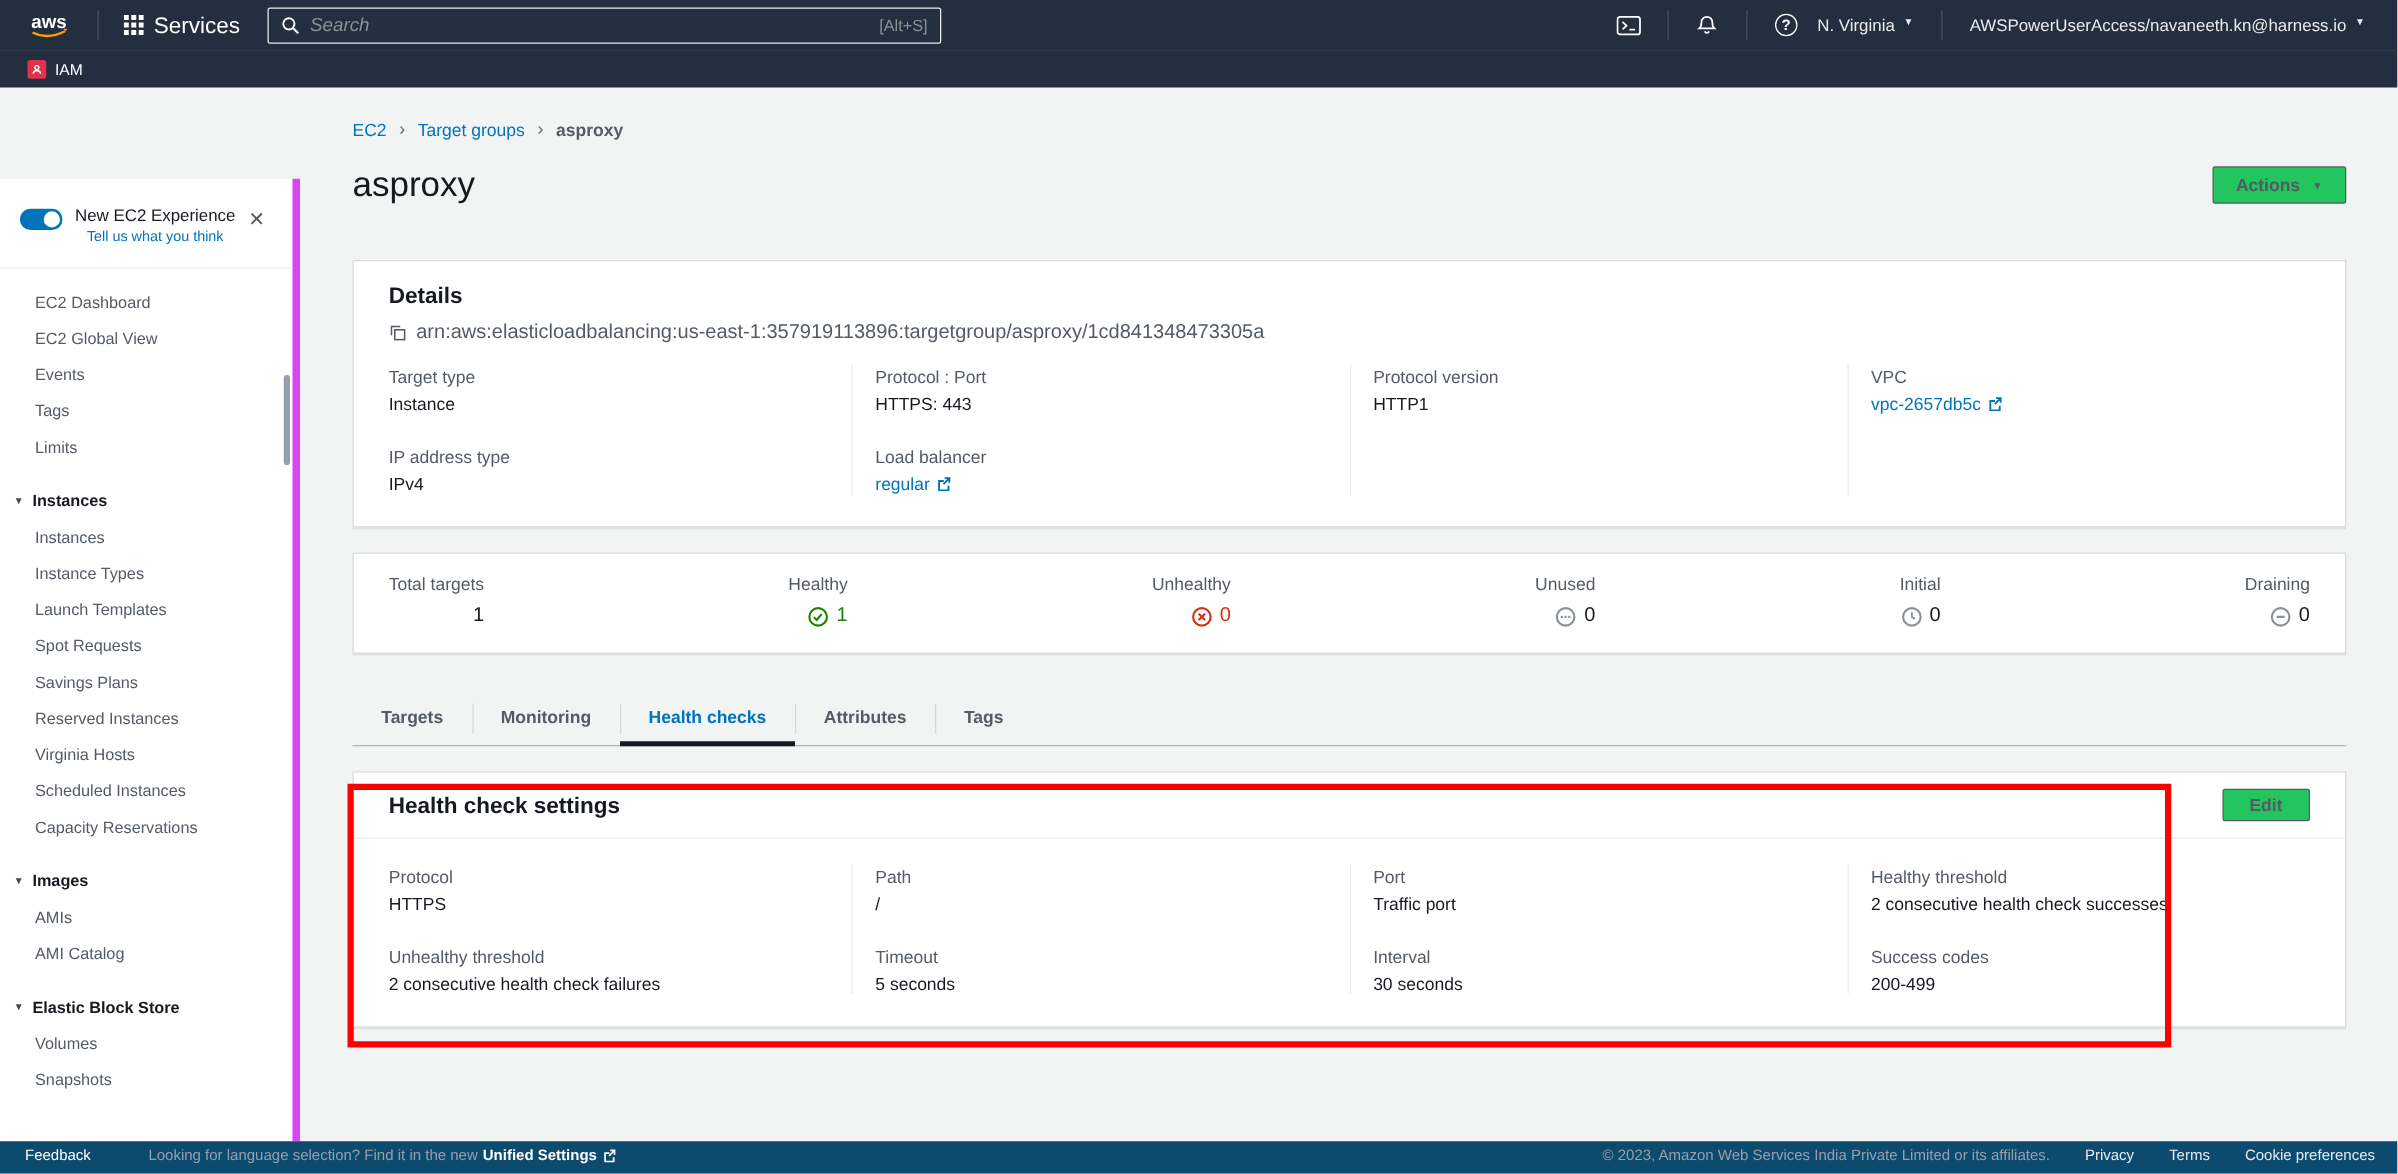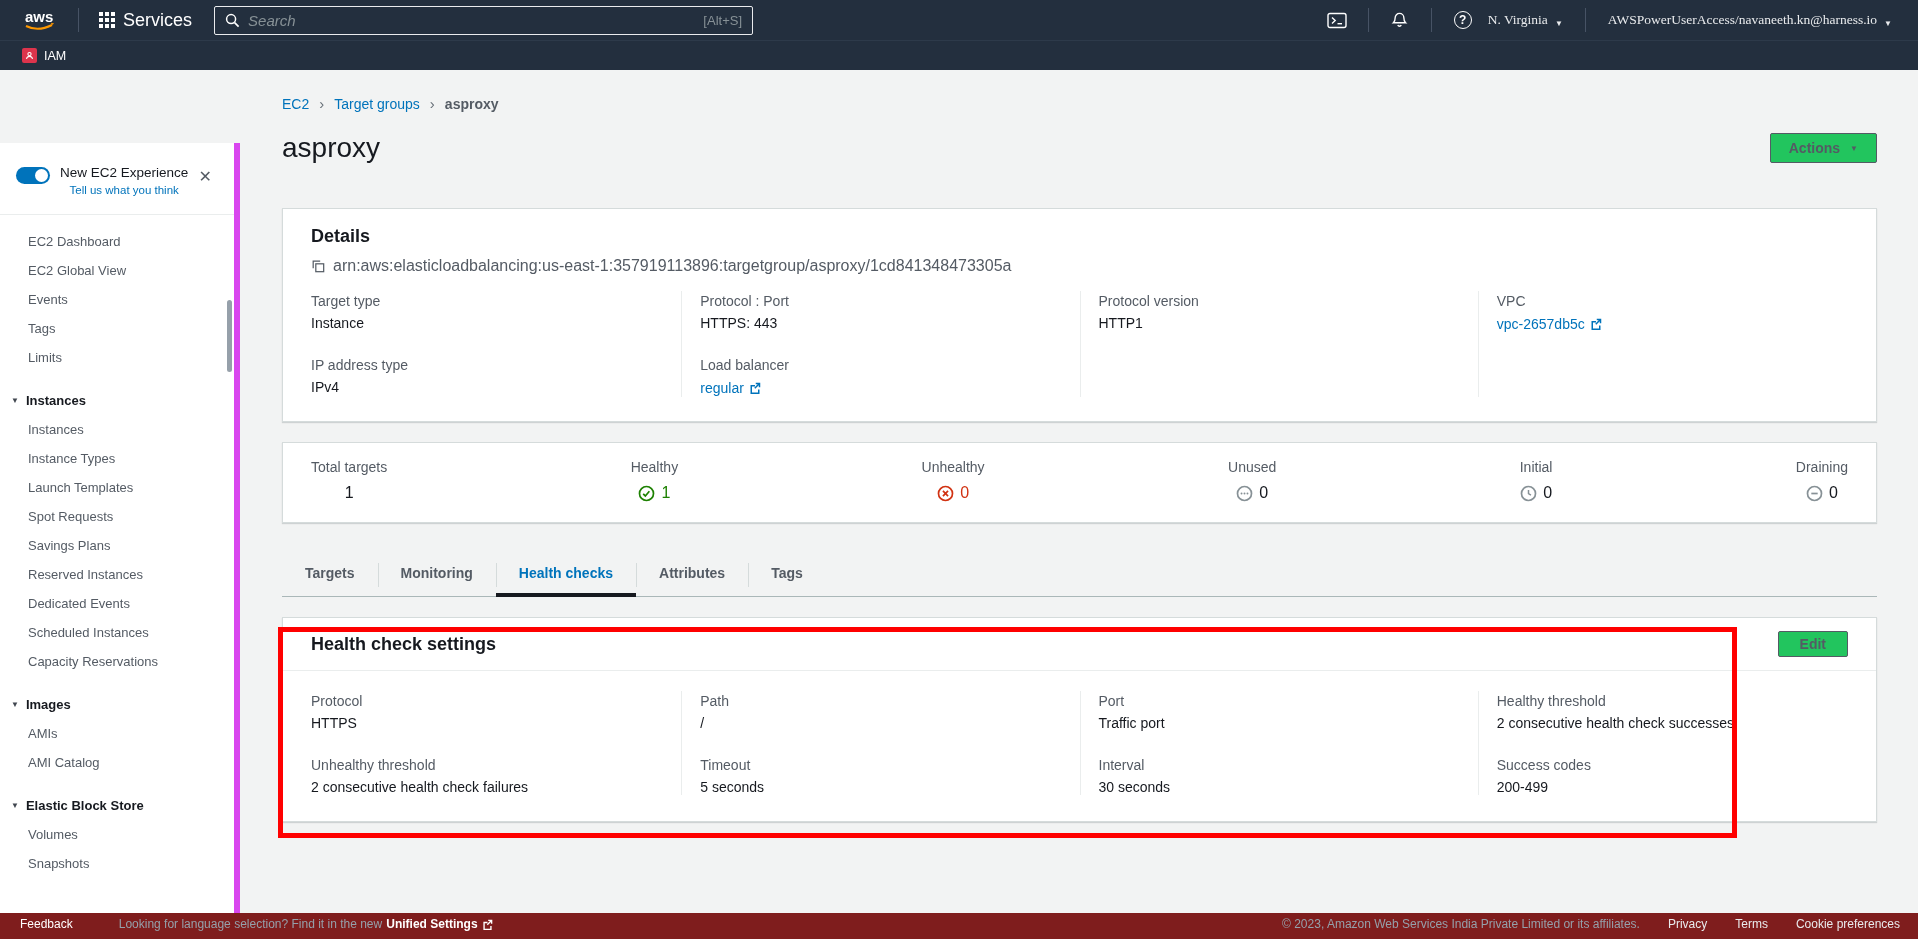--- a/index.html
+++ b/index.html
@@ -11,21 +11,21 @@
   .nav-divider { width:1px; height:24px; background:#46526000; border-left:1px solid #475365; margin:0 14px; }
   .aws-logo { display:flex; align-items:center; margin-right:4px; }
   .services-btn { display:flex; align-items:center; gap:8px; color:#fff; font-size:18px; padding:4px 6px; cursor:pointer; }
   .search-box { margin-left:16px; width:539px; height:29px; border:1px solid #e9ebed; border-radius:2px; background:#232f3e; display:flex; align-items:center; padding:0 10px; gap:8px; }
   .search-box input { flex:1; background:transparent; border:none; outline:none; color:#d5dbdb; font-size:15px; font-style:italic; font-family:"Liberation Sans",sans-serif; }
   .search-box input::placeholder { color:#879196; font-style:italic; }
   .search-shortcut { color:#879196; font-size:13px; font-style:normal; }
   .topnav-right { margin-left:auto; display:flex; align-items:center; }
   .top-icon { display:flex; align-items:center; justify-content:center; width:34px; height:28px; cursor:pointer; }
   .help-circle { width:18px; height:18px; border:1.5px solid #fff; border-radius:50%; color:#fff; font-size:12px; font-weight:bold; display:flex; align-items:center; justify-content:center; }
-  .region-btn, .account-btn { color:#e9ebed; font-size:13.5px; display:flex; align-items:flex-end; gap:7px; padding:0 8px; cursor:pointer; white-space:nowrap;font-family:Liberation Serif, serif; }
+  .region-btn, .account-btn { color:#e9ebed; font-size:13.5px; display:flex; align-items:flex-start; gap:7px; padding:0 8px; cursor:pointer; white-space:nowrap; }
   .caret { font-size:8px; color:#e9ebed; }
 
   
   .subnav { position:absolute; top:40px; left:0; right:0; height:30px; background:#232f3e; border-top:1px solid #2d3a4a; display:flex; padding:0 22px; z-index:19; }
   .iam-item { display:flex; align-items:center; gap:7px; color:#fff; font-size:12.5px; cursor:pointer; }
   .iam-icon { width:15px; height:15px; background:#dd344c; border-radius:2px; display:flex; align-items:center; justify-content:center; }
 
   
   .main { position:absolute; top:70px; left:0; right:0; height:843px; background:#f2f3f3; }
 
@@ -65,41 +65,41 @@
   .arn-row { display:flex; align-items:center; gap:8px; margin:10px 0 4px; font-size:16px; color:#545b64; }
   .info-grid { display:grid; grid-template-columns:repeat(4,1fr); margin-top:16px; }
   .info-col { padding:2px 28px 0; }
   .info-col + .info-col { border-left:1px solid #eaeded;padding-left:18px; }
   .field + .field { margin-top:26px; }
   .field-label { font-size:14px; color:#545b64; margin-bottom:6px; }
   .field-value { font-size:14px; color:#16191f; }
   .link-value { color:#0073bb; cursor:pointer; display:inline-flex; align-items:center; gap:5px; }
 
   .stats-card { display:flex; justify-content:space-between; padding:16px 28px 20px; margin-bottom:30px; }
-  .stat { display:flex; flex-direction:column; align-items:center; }
+  .stat { display:flex; flex-direction:column; align-items:flex-end; }
   .stat-label { font-size:14px; color:#545b64; margin-bottom:9px; }
   .stat-value { font-size:16px; color:#16191f; display:flex; align-items:center; gap:6px; }
   .stat.healthy .stat-value { color:#1d8102; }
   .stat.unhealthy .stat-value { color:#d13212; }
 
   .tabs { display:flex; align-items:stretch; border-bottom:1px solid #aab7b8; margin-bottom:20px; }
   .tab { position:relative; padding:12px 23px 15px; font-size:14px; font-weight:bold; color:#545b64; cursor:pointer; }
   .tab + .tab::before { content:""; position:absolute; left:0; top:10px; height:24px; width:1px; background:#d5dbdb; }
   .tab.active { color:#0073bb; }
   .tab.active::after { content:""; position:absolute; left:0; right:0; bottom:-1px; height:4px; background:#16191f; }
 
   .health-card { position:relative; }
   .health-head { display:flex; align-items:center; justify-content:space-between; padding:13px 28px; border-bottom:1px solid #eaeded; }
   .edit-btn { padding:4px 21px; }
   .health-body { padding:20px 0 26px; }
 
   .highlight-rect { position:absolute; left:38px; top:557px; width:1459px; height:211px; border:5px solid #ff0000; pointer-events:none; z-index:6; }
 
   
-  .footer { position:absolute; bottom:0; left:0; right:0; height:26px; background:#7f1d1d; display:flex; align-items:center; font-size:12px; padding:0 18px 4px 20px; z-index:20; }
+  .footer { position:absolute; bottom:0; left:0; right:0; height:26px; background:#0c4a6e; display:flex; align-items:center; font-size:12px; padding:0 18px 4px 20px; z-index:20; }
   .footer-left { display:flex; align-items:center; gap:46px; }
   .feedback { color:#fff; cursor:pointer; }
   .lang { color:#95a0aa; display:flex; align-items:center; gap:4px; }
   .lang b { color:#fff; cursor:pointer; display:inline-flex; align-items:center; gap:4px; }
   .footer-right { margin-left:auto; display:flex; align-items:center; gap:28px; }
   .copyright { color:#95a0aa; }
   .footer-link { color:#e9ebed; cursor:pointer; }
 </style>
 </head>
 <body>
@@ -205,21 +205,21 @@
         <div class="nav-header">
           <span class="tri">▼</span>
           <span>Instances</span>
         </div>
         <div class="nav-item">Instances</div>
         <div class="nav-item">Instance Types</div>
         <div class="nav-item">Launch Templates</div>
         <div class="nav-item">Spot Requests</div>
         <div class="nav-item">Savings Plans</div>
         <div class="nav-item">Reserved Instances</div>
-        <div class="nav-item">Dedicated Events</div>
+        <div class="nav-item">Virginia Hosts</div>
         <div class="nav-item">Scheduled Instances</div>
         <div class="nav-item">Capacity Reservations</div>
 
         <div class="nav-header">
           <span class="tri">▼</span>
           <span>Images</span>
         </div>
         <div class="nav-item">AMIs</div>
         <div class="nav-item">AMI Catalog</div>
 

